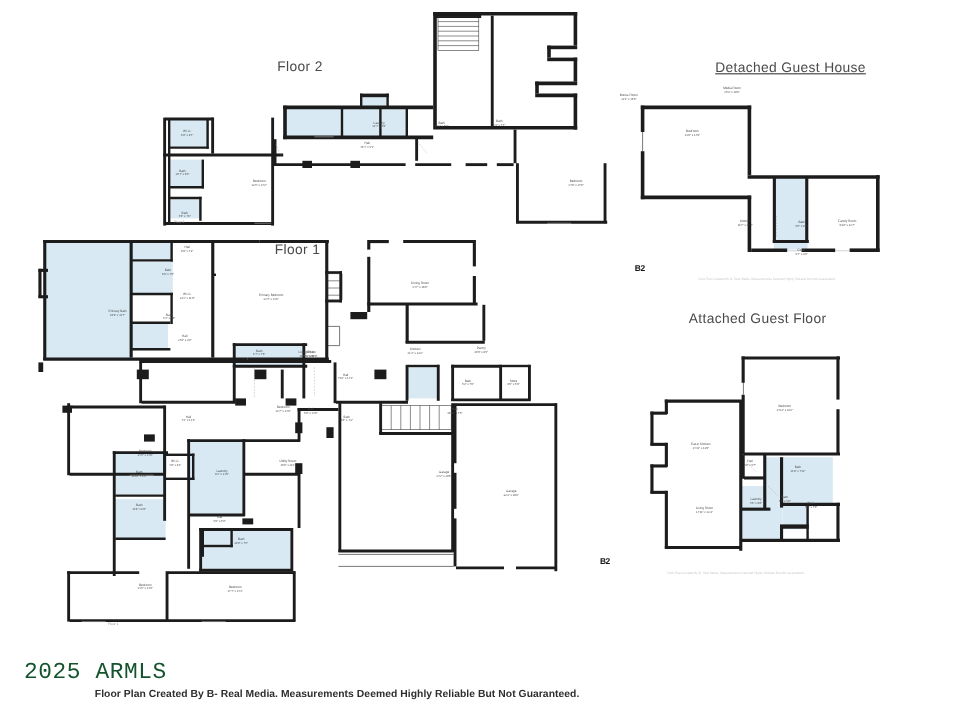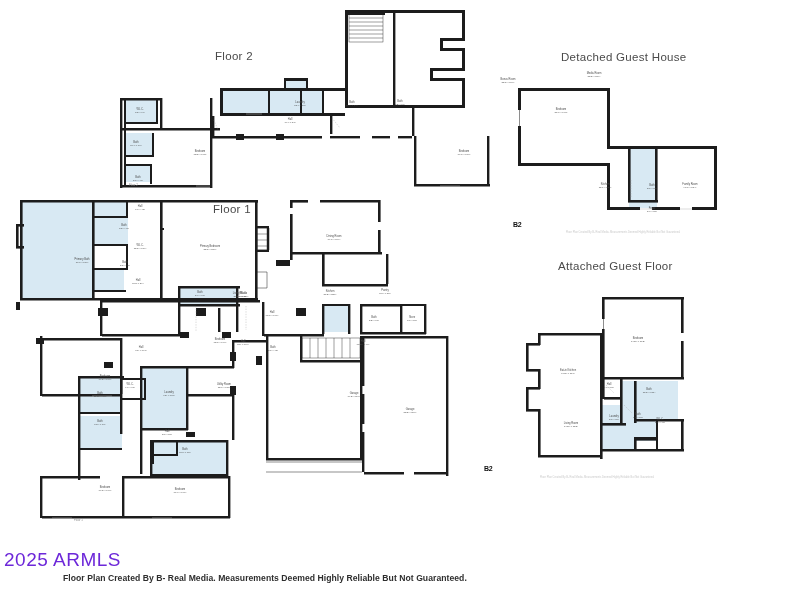--- a/index.html
+++ b/index.html
@@ -1,25 +1,25 @@
 <!DOCTYPE html>
 <html><head>
 <meta charset="utf-8">
 <style>
   html,body{margin:0;padding:0;background:#ffffff;}
   body{width:800px;height:591px;position:relative;overflow:hidden;
        font-family:"Liberation Sans",sans-serif;color:#3a3a3a;}
-  .page{position:absolute;inset:0;background:#fff;}
+  .page{position:absolute;inset:0;background:#fff;margin-left:16px;}
 
   
   .sec-title{position:absolute;font-size:11.5px;color:#4a4a4a;letter-spacing:.3px;
              white-space:nowrap;}
   #t-floor2{left:215px;top:50px;}
   #t-floor1{left:213px;top:203px;}
-  #t-detached{left:561px;top:51px;}
+  #t-detached{left:580px;top:51px;text-decoration:underline;}
   #t-attached{left:558px;top:260px;}
 
   
   .plan{position:absolute;}
   .plan svg{display:block;overflow:visible;}
 
   
   .rl{font-family:"Liberation Sans",sans-serif;fill:#4b4b4b;text-anchor:middle;}
   .rl .nm{font-size:2.6px;}
   .rl .dm{font-size:2.35px;}
@@ -27,21 +27,21 @@
   
   .wall{fill:#1c1c1c;}
   .wet{fill:#d8e9f3;}
   .thin{fill:none;stroke:#1c1c1c;stroke-width:.5;}
   .dash{fill:none;stroke:#9a9a9a;stroke-width:.35;stroke-dasharray:1.4 1.2;}
   .stair{fill:none;stroke:#2a2a2a;stroke-width:.45;}
   .door{fill:none;stroke:#b5b5b5;stroke-width:.5;}
 
   
   #watermark{position:absolute;left:4px;top:549px;font-size:19px;
-             color:#6d28d9;letter-spacing:.5px;font-family:Liberation Sans, sans-serif;}
+             color:#14532d;letter-spacing:.5px;font-family:Liberation Mono, monospace;}
   #footer-note{position:absolute;left:63px;top:573px;font-size:8.6px;color:#2e2e2e;
                font-weight:bold;letter-spacing:.05px;white-space:nowrap;}
   .mini-note{position:absolute;font-size:2.6px;color:#c9c9c9;white-space:nowrap;}
   #mini-1{left:566px;top:231px;}
   #mini-2{left:540px;top:476px;}
 
   
   .b2{position:absolute;font-size:7px;font-weight:bold;color:#111;letter-spacing:-.4px;}
   #b2-main{left:484px;top:465px;}
   #b2-det{left:513px;top:221px;}

